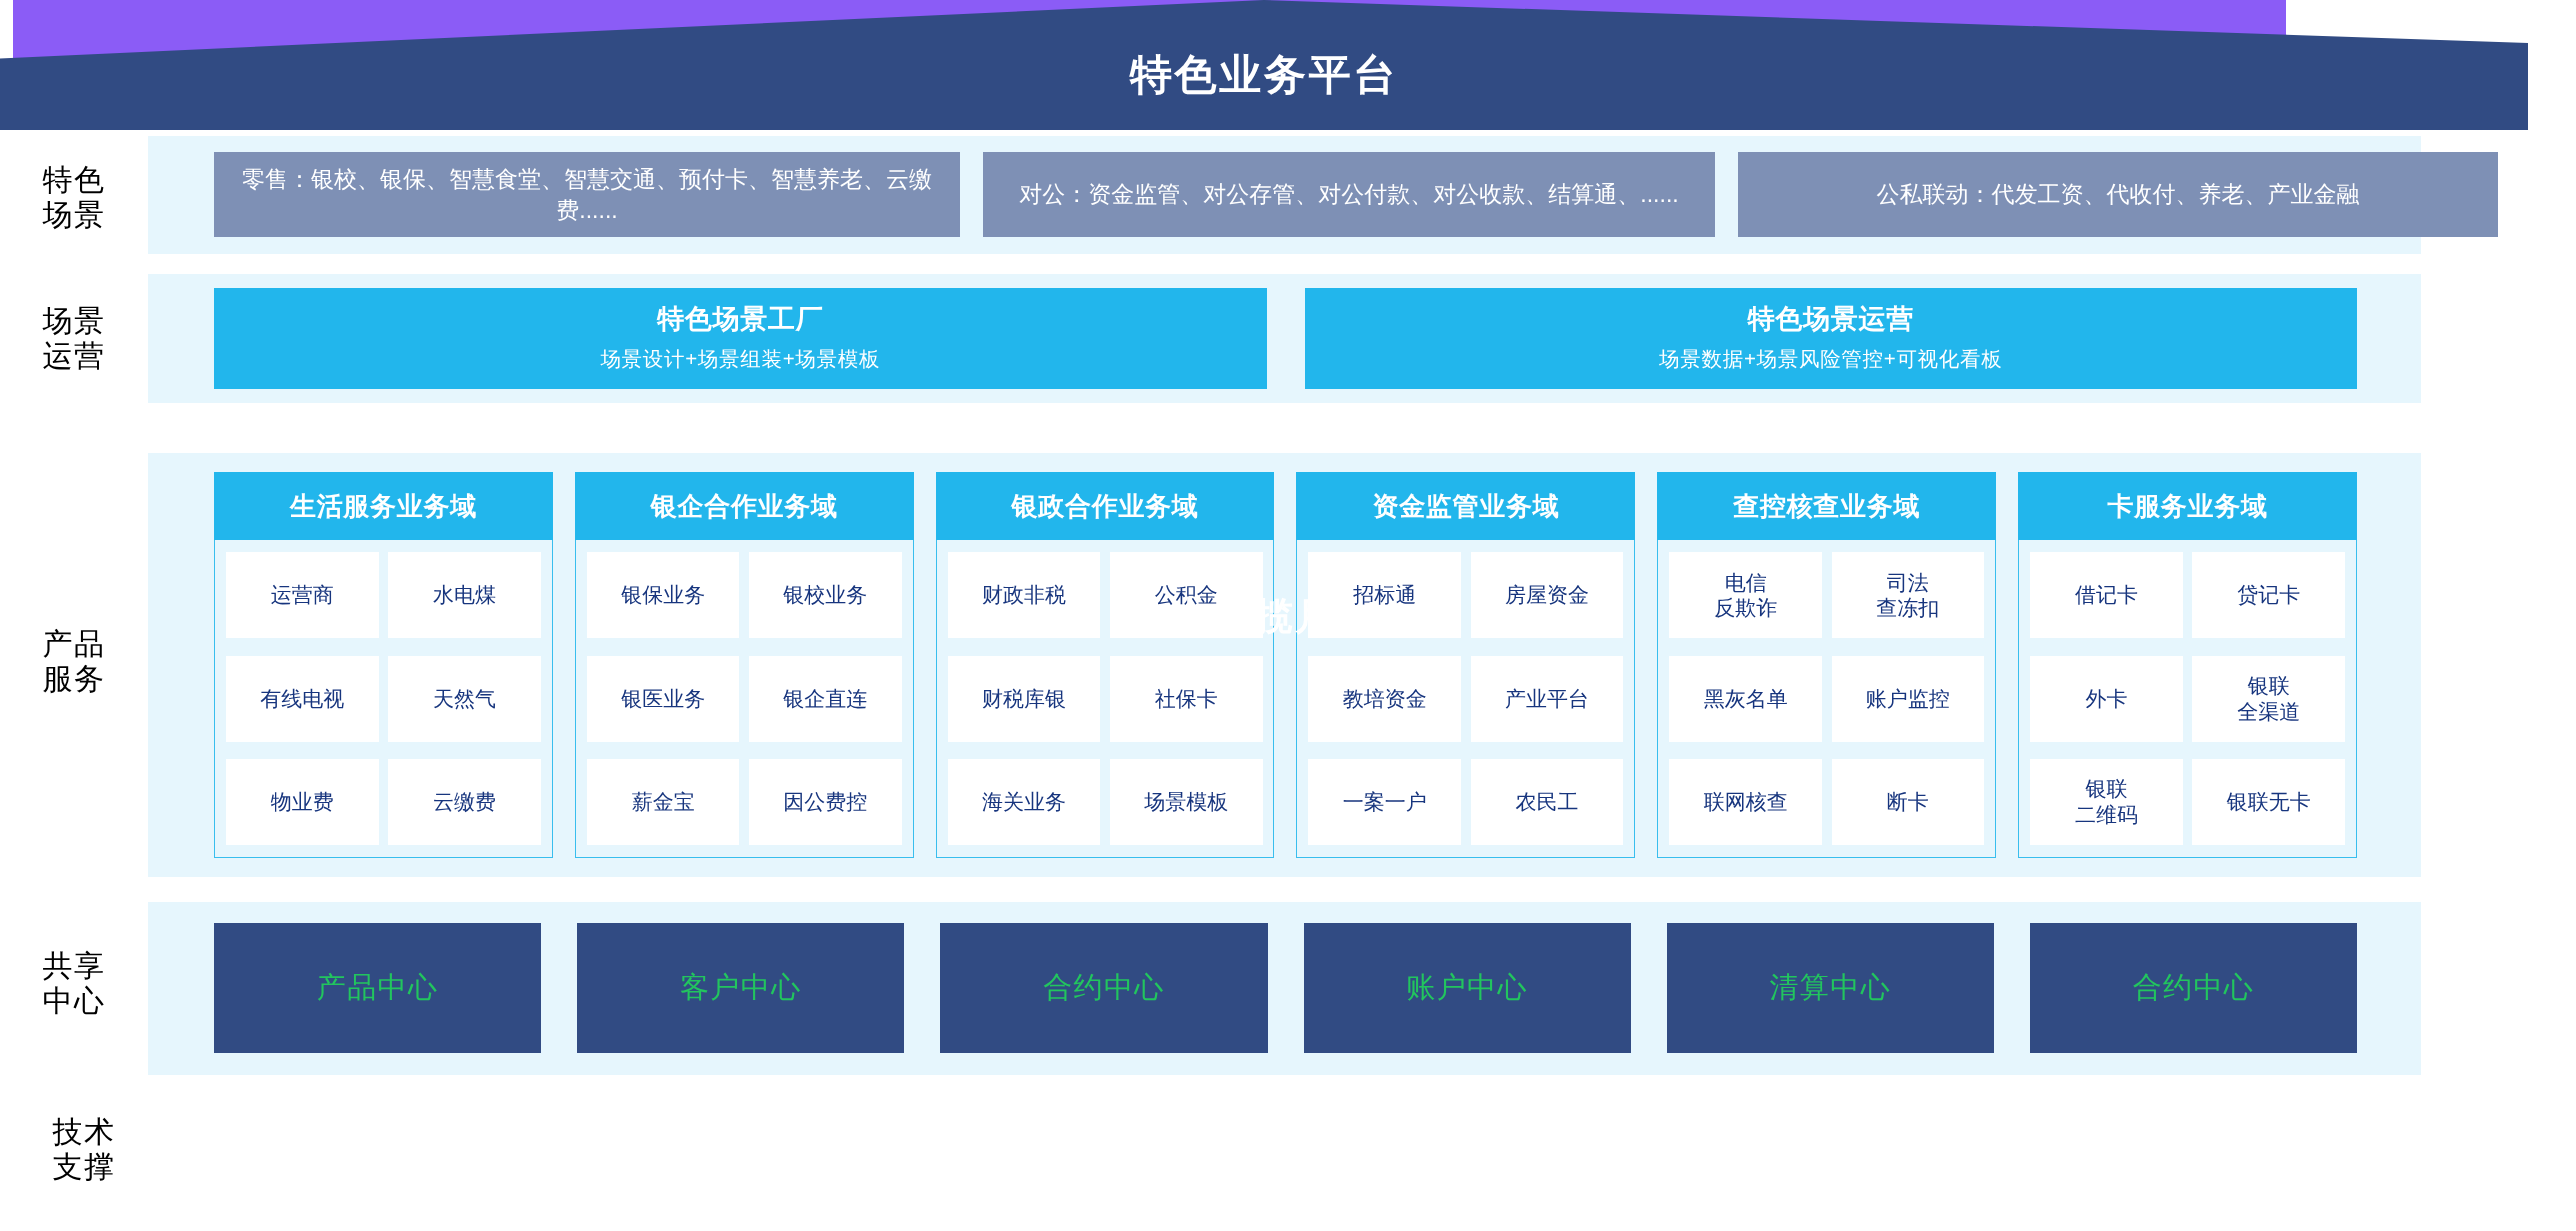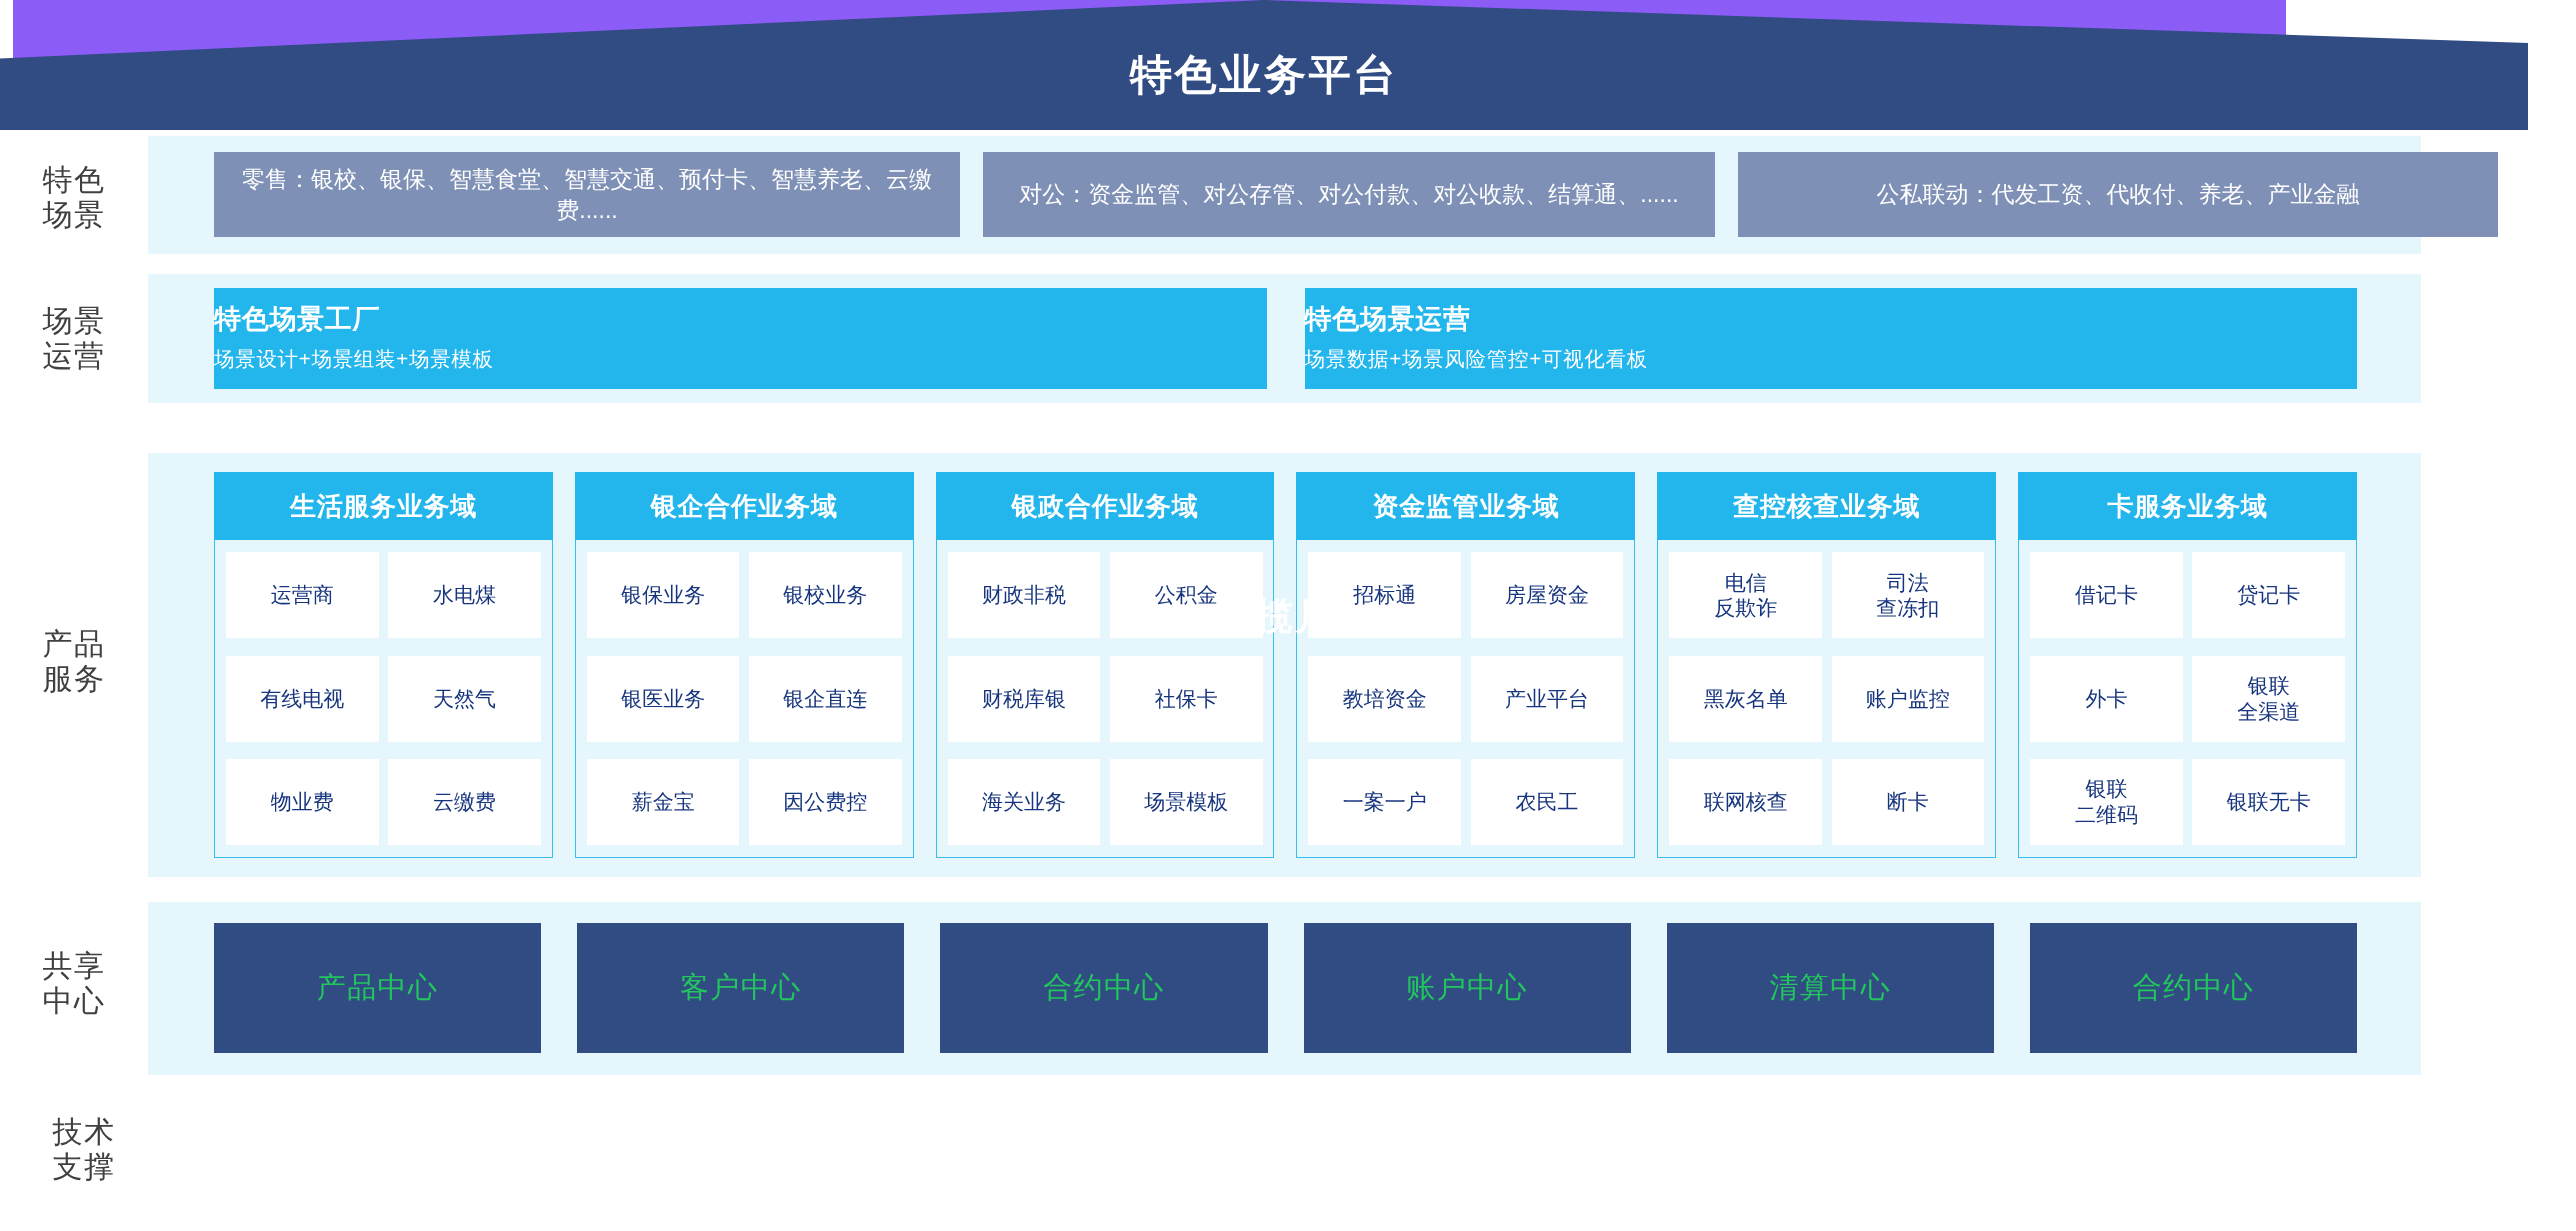--- a/index.html
+++ b/index.html
@@ -26,21 +26,21 @@
     color: #ffffff;
     font-size: 42px; font-weight: bold; letter-spacing: 2.7px;
     line-height: 1;
     padding-top: 20.5px;
   }
 
   
   .rail-label {
     position: absolute; left: 0; width: 148px;
     text-align: center;
-    color: #404040;
+    color: #000000;
     font-size: 30px; font-weight: normal; line-height: 1.18;
     letter-spacing: 1.4px;
   }
 
   
   .panel {
     position: absolute; left: 148px; width: 2273px;
     background: #E6F6FD;
   }
 
@@ -65,21 +65,21 @@
   
   #row-ops { top: 274px; height: 129px; }
   .ops-row {
     position: absolute; left: 66px; top: 13.7px;
     width: 2143px; height: 101px;
     display: flex; gap: 38px;
   }
   .ops-box {
     flex: 1 1 0; background: #22B6EC; color: #fff;
     display: flex; flex-direction: column;
-    align-items: flex-start; justify-content: center;
+    align-items: center; justify-content: center;
   }
   .ops-title { font-size: 27px; font-weight: bold; line-height: 1.2; letter-spacing: 0.7px; }
   .ops-sub   { font-size: 20.5px; font-weight: normal; margin-top: 9.6px; letter-spacing: 0.7px; }
 
   
   #row-product { top: 453px; height: 424px; }
   .prod-row {
     position: absolute; left: 66px; top: 19px;
     width: 2143px; height: 386px;
     display: flex; gap: 22px;

